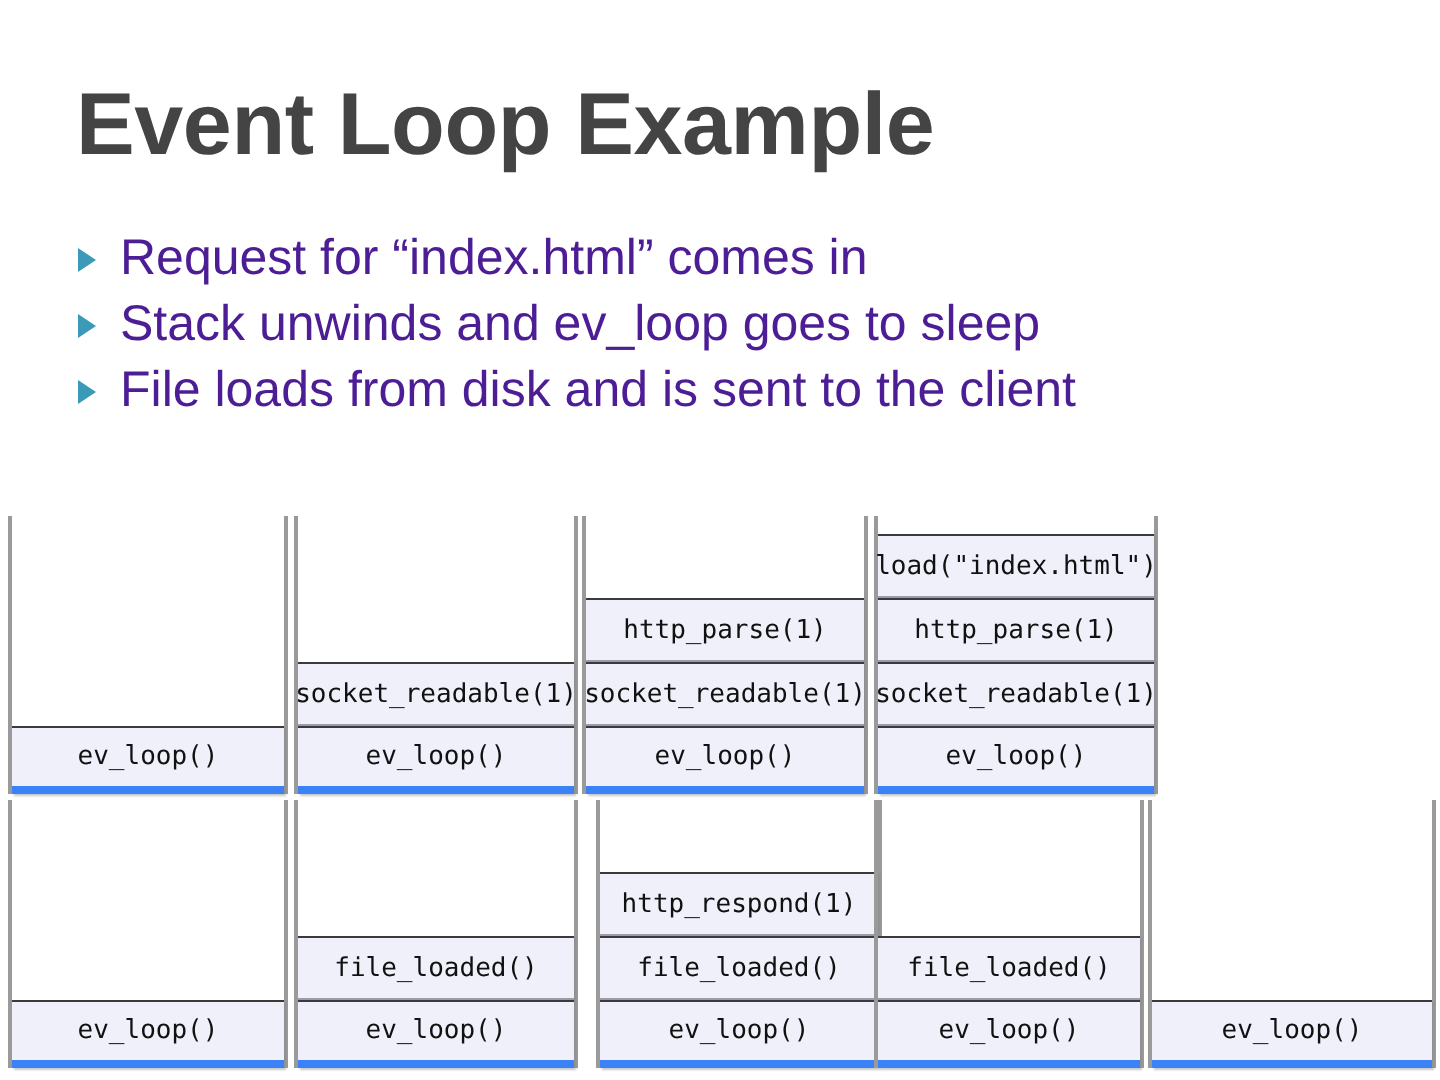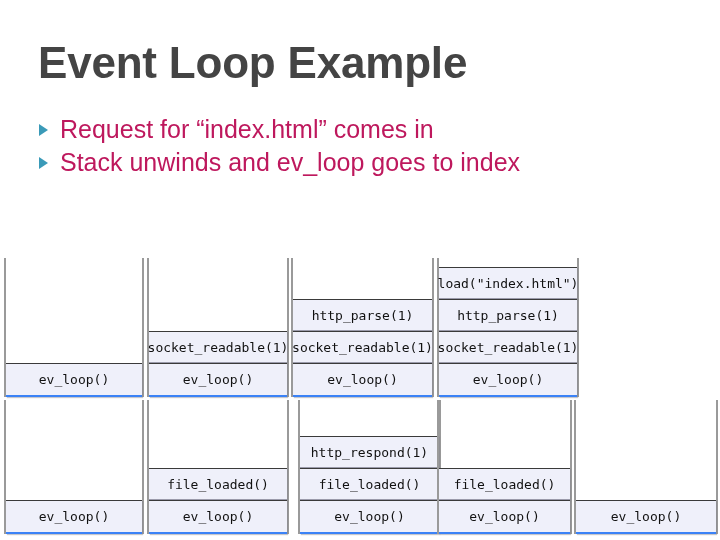--- a/index.html
+++ b/index.html
@@ -42,21 +42,21 @@
     width: 16px;
     flex: 0 0 16px;
     display: flex;
     align-items: center;
     justify-content: flex-start;
     margin-right: 6px;
   }
   .bullet-marker svg { display: block; }
   .bullet-text {
     font-size: 25px;
-    color: #be185d;
+    color: #4c1d95;
     white-space: nowrap;
     line-height: 1;
   }
 
   
   .diagram-row {
     position: absolute;
     left: 0;
   }
   #row1 { top: 255px; height: 145px; width: 720px; }
@@ -86,21 +86,21 @@
     align-items: center;
     justify-content: center;
     font-family: "DejaVu Sans Mono", monospace;
     font-size: 13px;
     color: #111111;
     white-space: nowrap;
     box-shadow: 1px 1px 1px rgba(130,130,140,0.45);
   }
   .frame.base {
     height: 34px;
-    border-bottom: 2px solid #3b82f6;
+    border-bottom: 4px solid #3b82f6;
   }
   .frame:not(.base) + .frame { border-top: 1px solid #3a3a3a; }
 </style>
 </head>
 <body>
 
 <div id="slide">
 
   <div id="title">Event Loop Example</div>
 
@@ -114,23 +114,31 @@
       </span>
       <span class="bullet-text">Request for “index.html” comes in</span>
     </div>
 
     <div class="bullet-row">
       <span class="bullet-marker">
         <svg width="11" height="14" viewBox="0 0 11 14" aria-hidden="true">
           <path d="M1 1 L10 7 L1 13 Z" fill="#3a9ab8"></path>
         </svg>
       </span>
-      <span class="bullet-text">Stack unwinds and ev_loop goes to index</span>
-    </div>
-
+      <span class="bullet-text">Stack unwinds and ev_loop goes to sleep</span>
+    </div>
+
+    <div class="bullet-row">
+      <span class="bullet-marker">
+        <svg width="11" height="14" viewBox="0 0 11 14" aria-hidden="true">
+          <path d="M1 1 L10 7 L1 13 Z" fill="#3a9ab8"></path>
+        </svg>
+      </span>
+      <span class="bullet-text">File loads from disk and is sent to the client</span>
+    </div>
 
   </div>
 
   <div class="diagram-row" id="row1">
       <div class="stack" style="left: 4px; width: 140px; top: 3px; height: 139px;">
         <div class="stack-inner">
           <div class="frame base">ev_loop()</div>
         </div>
       </div>
       <div class="stack" style="left: 147px; width: 142px; top: 3px; height: 139px;">

